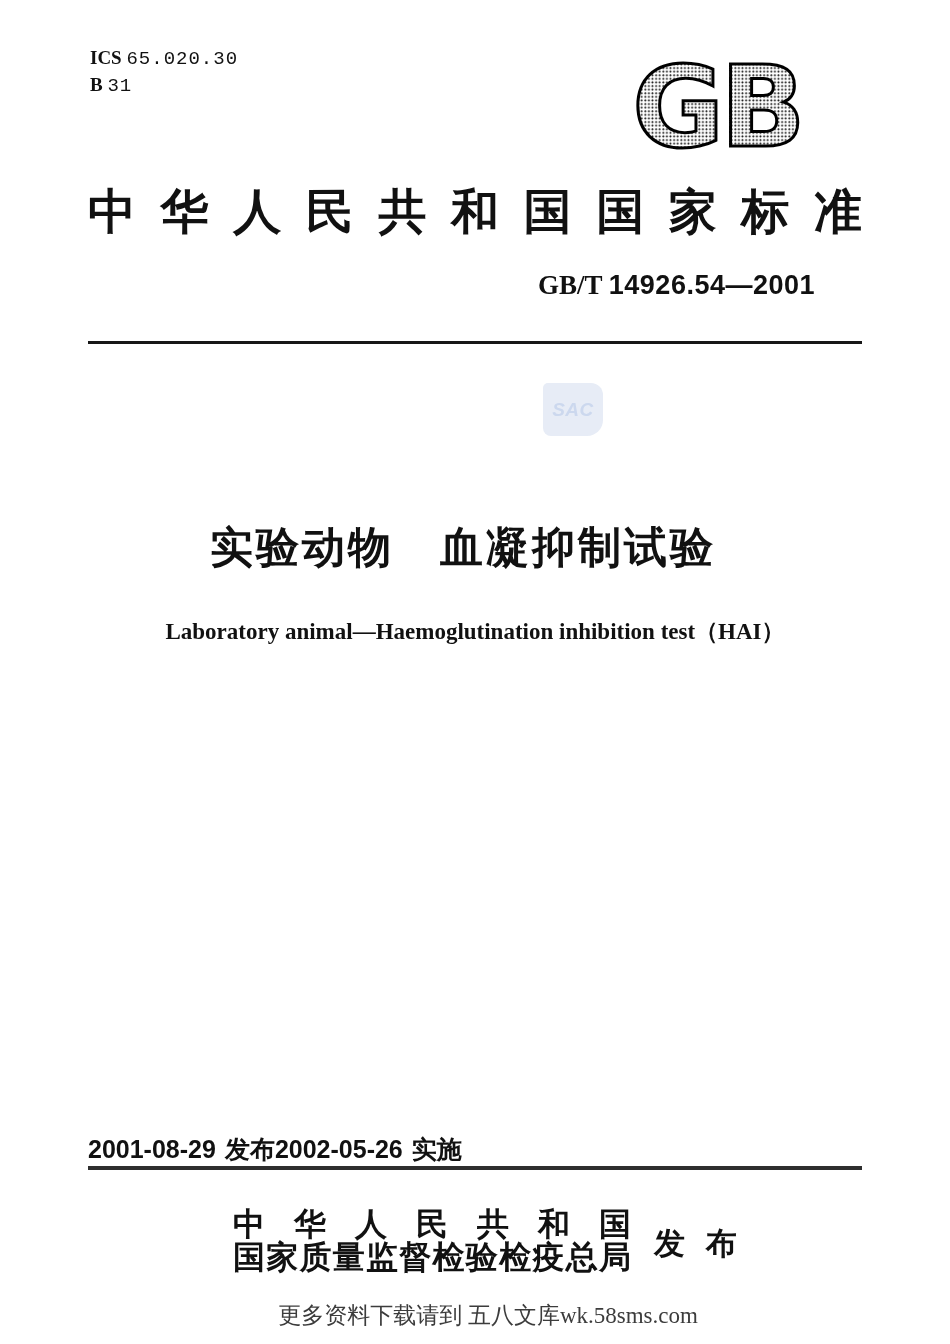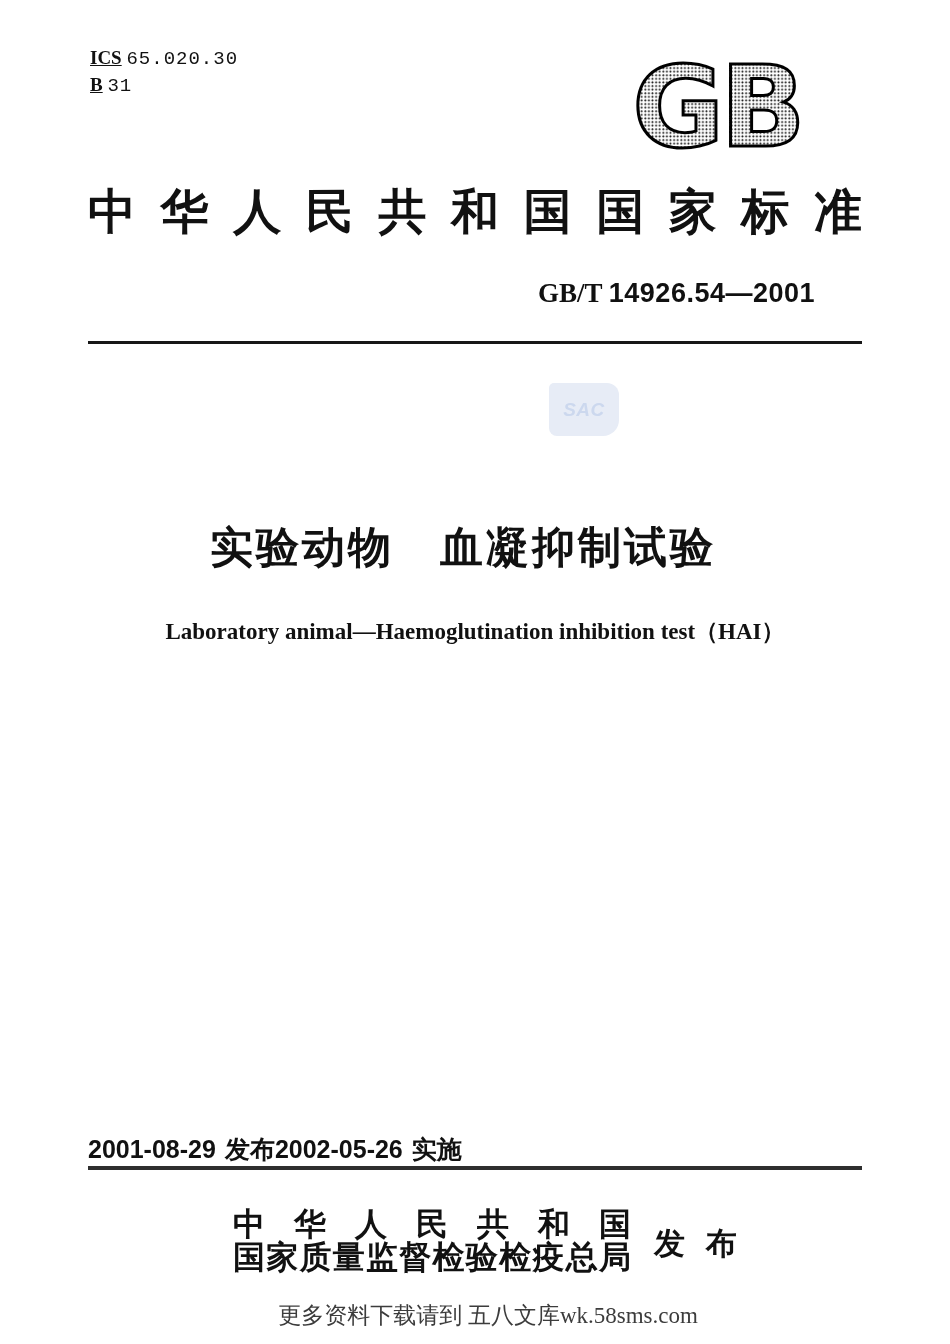--- a/index.html
+++ b/index.html
@@ -8,44 +8,44 @@
     width:950px;height:1344px;
     background:#ffffff;
     color:#111;
     font-family:"Liberation Serif",serif;
     overflow:hidden;
   }
   .abs{position:absolute;}
 
   
   .ics-block{left:90px;top:45px;font-size:19px;line-height:1.32;}
-  .ics-block .lbl{font-weight:bold;font-family:"Liberation Serif",serif;text-decoration:underline;}
+  .ics-block .lbl{font-weight:bold;font-family:"Liberation Serif",serif;}
   .ics-block .code{font-family:Liberation Mono, monospace;letter-spacing:1px;}
 
   
   .gb-logo{left:626px;top:56px;width:182px;height:100px;}
 
   
   .heading{
     left:88px;top:184px;width:774px;
     font-size:48px;font-weight:bold;line-height:1.15;
   }
   .char-justify{display:flex;justify-content:space-between;}
 
   
-  .std-number{top:278px;right:135px;font-size:27px;font-weight:bold;white-space:nowrap;}
+  .std-number{top:270px;right:135px;font-size:27px;font-weight:bold;white-space:nowrap;}
   .std-number .num{font-family:"Liberation Sans",sans-serif;font-weight:bold;letter-spacing:0.5px;}
 
   .rule-top{left:88px;top:341px;width:774px;height:3px;background:#171717;}
 
   
   .watermark{
-    left:543px;top:383px;width:70px;height:53px;
+    left:543px;top:383px;width:60px;height:53px;
     background:#e7ecf6;border-radius:5px 12px 16px 8px;
-    display:flex;align-items:center;justify-content:center;margin-left:6px;
+    display:flex;align-items:center;justify-content:center;
   }
   .watermark .wm-text{
     font-family:"Liberation Sans",sans-serif;font-style:italic;font-weight:bold;
     font-size:19px;color:#ccd8ee;letter-spacing:0.5px;
   }
 
   
   .title-cn{
     left:0;top:519px;width:926px;text-align:center;
     font-family:"Liberation Sans",sans-serif;

